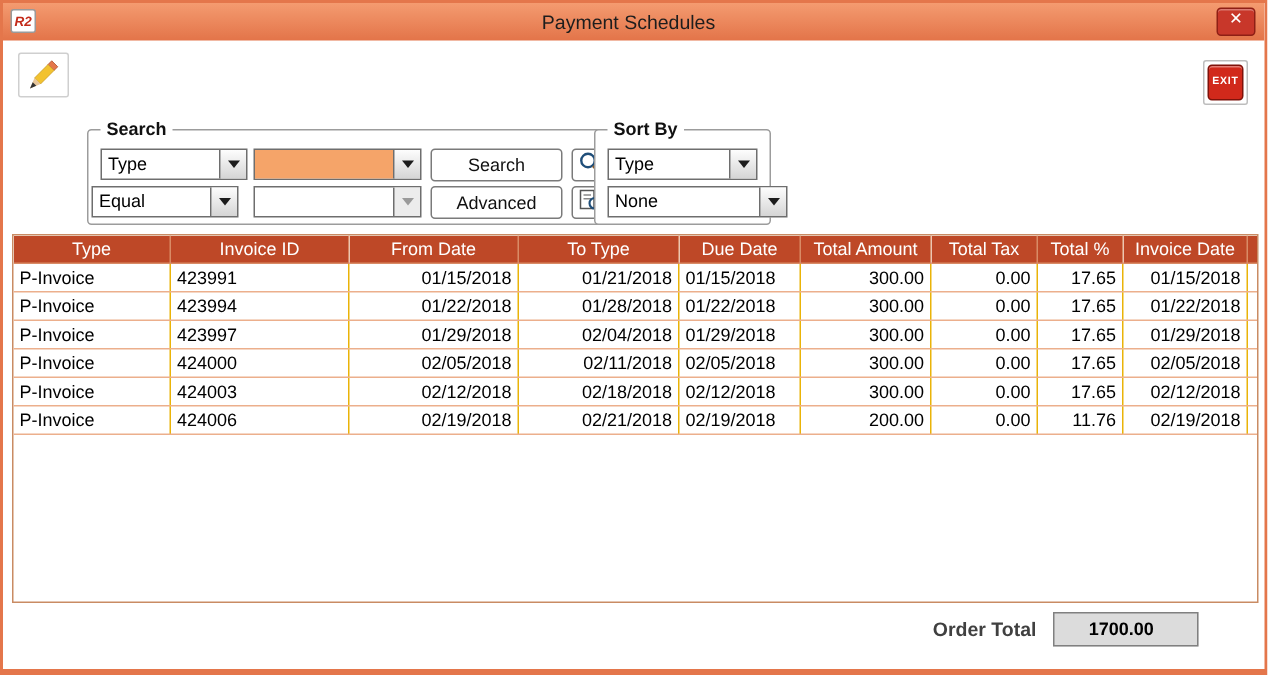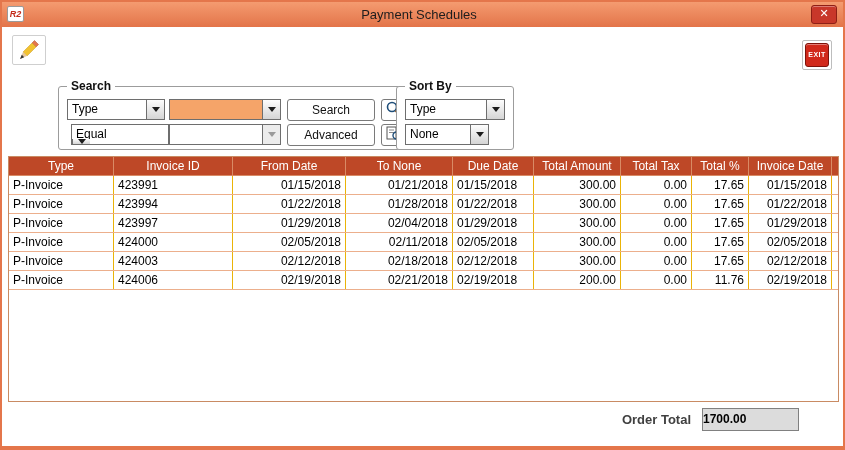--- a/index.html
+++ b/index.html
@@ -67,21 +67,21 @@
   th:nth-child(7),td:nth-child(7){width:64px;}
   th:nth-child(8),td:nth-child(8){width:50px;}
   th:nth-child(9),td:nth-child(9){width:76px;}
   th:nth-child(10),td:nth-child(10){width:69px;}
   td:nth-child(1),td:nth-child(2),td:nth-child(5){text-align:left;}
   td:nth-child(3),td:nth-child(4),td:nth-child(6),td:nth-child(7),td:nth-child(8),td:nth-child(9){text-align:right;}
   
   .order-total-label{position:absolute;right:152px;top:410px;font-size:13px;font-weight:bold;color:#404040;}
   .order-total-box{position:absolute;right:44px;top:406px;width:97px;height:23px;box-sizing:border-box;
     background:#DCDCDC;border:1px solid #808080;font-size:12px;font-weight:bold;color:#000;
-    text-align:left;line-height:21px;padding-right:6px;}
+    text-align:center;line-height:21px;padding-right:6px;}
 </style>
 </head>
 <body>
 
 <div class="window">
 
   <div class="titlebar">
     <div class="app-icon">
       <span>R2</span>
     </div>
@@ -124,21 +124,21 @@
     <button class="btn" style="left:228px;top:12px;width:88px;">Search</button>
     <button class="icon-btn" style="left:322px;top:12px;">
       <span>
         <svg width="18" height="16" viewBox="0 0 18 16">
           <circle cx="7" cy="6" r="4.5" fill="none" stroke="#1F4E79" stroke-width="1.6"></circle>
           <line x1="10.5" y1="9.5" x2="15" y2="14" stroke="#8B5A2B" stroke-width="2.2"></line>
         </svg>
       </span>
     </button>
 
-    <div class="combo" style="left:12px;top:37px;width:98px;flex-direction:column;">
+    <div class="combo" style="left:2px;top:37px;width:98px;">
       <span class="val">Equal</span>
       <span class="arrow-btn">
           <i class="arrow"></i>
         </span>
     </div>
     <div class="combo disabled" style="left:110px;top:37px;width:112px;">
       <span class="val"></span>
       <span class="arrow-btn">
           <i class="arrow"></i>
         </span>
@@ -158,36 +158,36 @@
   </div>
 
   <div class="groupbox" id="sort-group">
     <span class="legend">Sort By</span>
     <div class="combo" style="left:8px;top:12px;width:100px;">
       <span class="val">Type</span>
       <span class="arrow-btn">
           <i class="arrow"></i>
         </span>
     </div>
-    <div class="combo" style="left:8px;top:37px;width:84px;">
+    <div class="combo" style="left:8px;top:37px;width:120px;">
       <span class="val">None</span>
       <span class="arrow-btn">
           <i class="arrow"></i>
         </span>
     </div>
   </div>
 
   <div class="table-wrap">
     <table>
       <thead>
         <tr id="thead-row">
             <th>Type</th>
             <th>Invoice ID</th>
             <th>From Date</th>
-            <th>To None</th>
+            <th>To Type</th>
             <th>Due Date</th>
             <th>Total Amount</th>
             <th>Total Tax</th>
             <th>Total %</th>
             <th>Invoice Date</th>
             <th>Posted</th>
           </tr>
       </thead>
       <tbody id="table-body">
           <tr>

